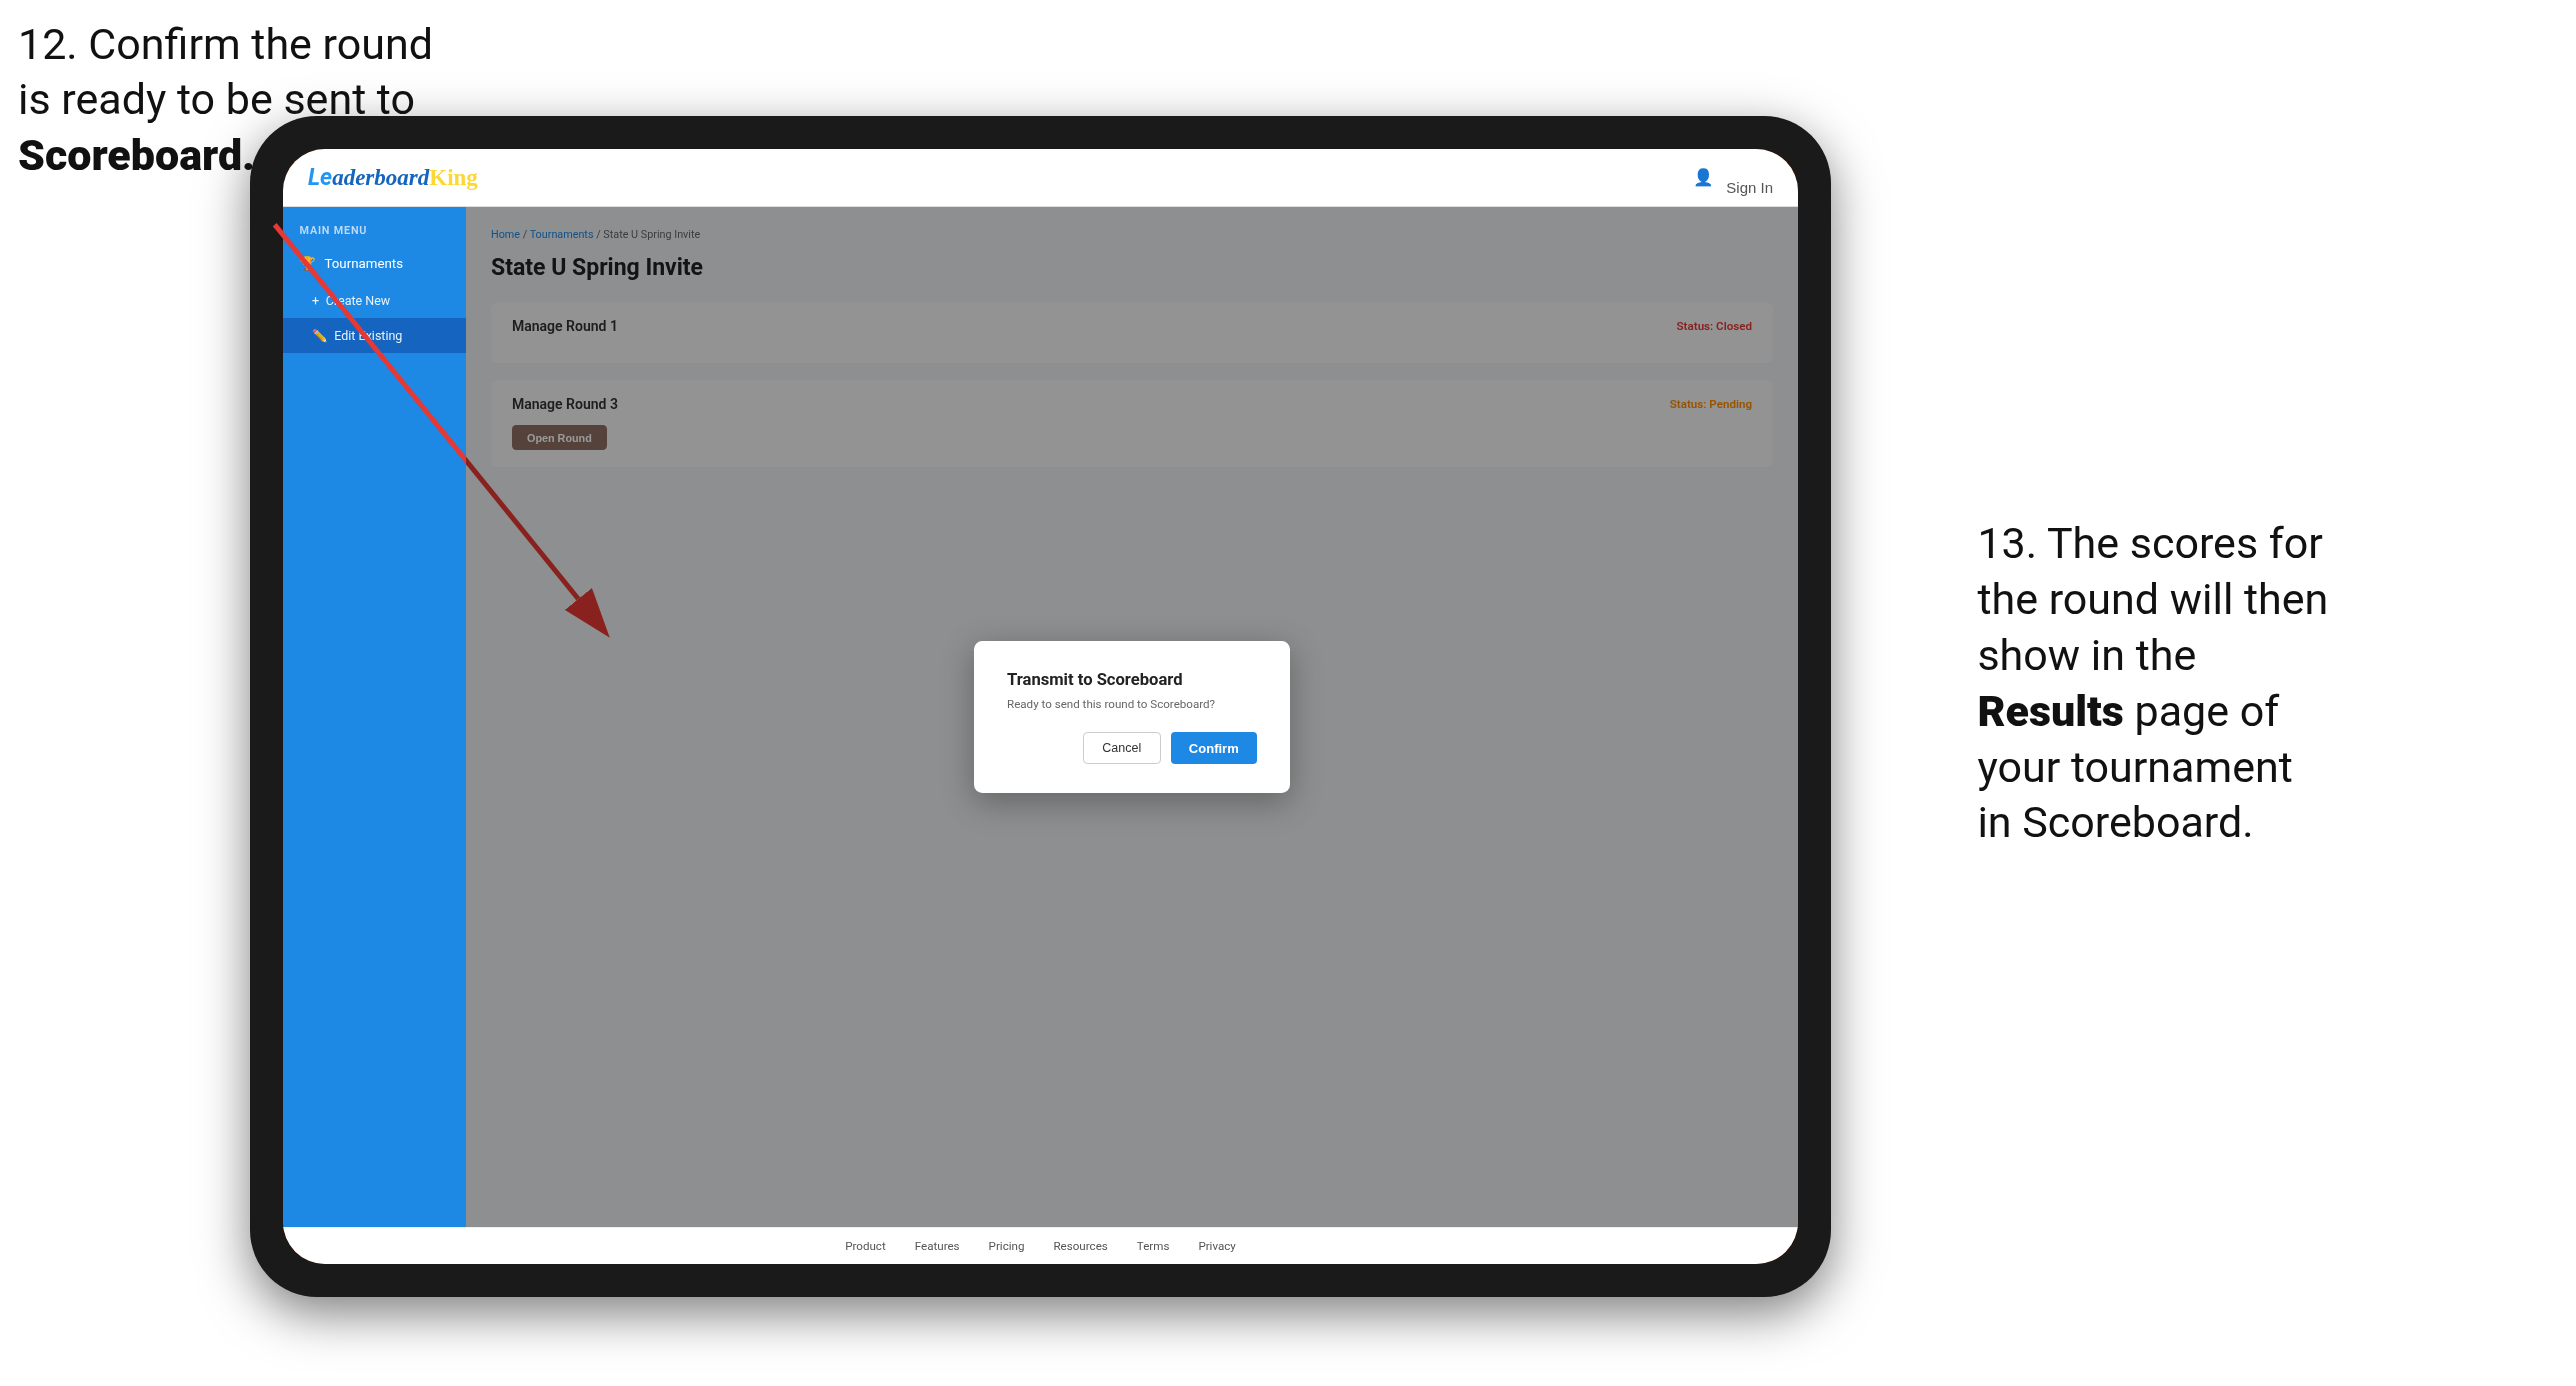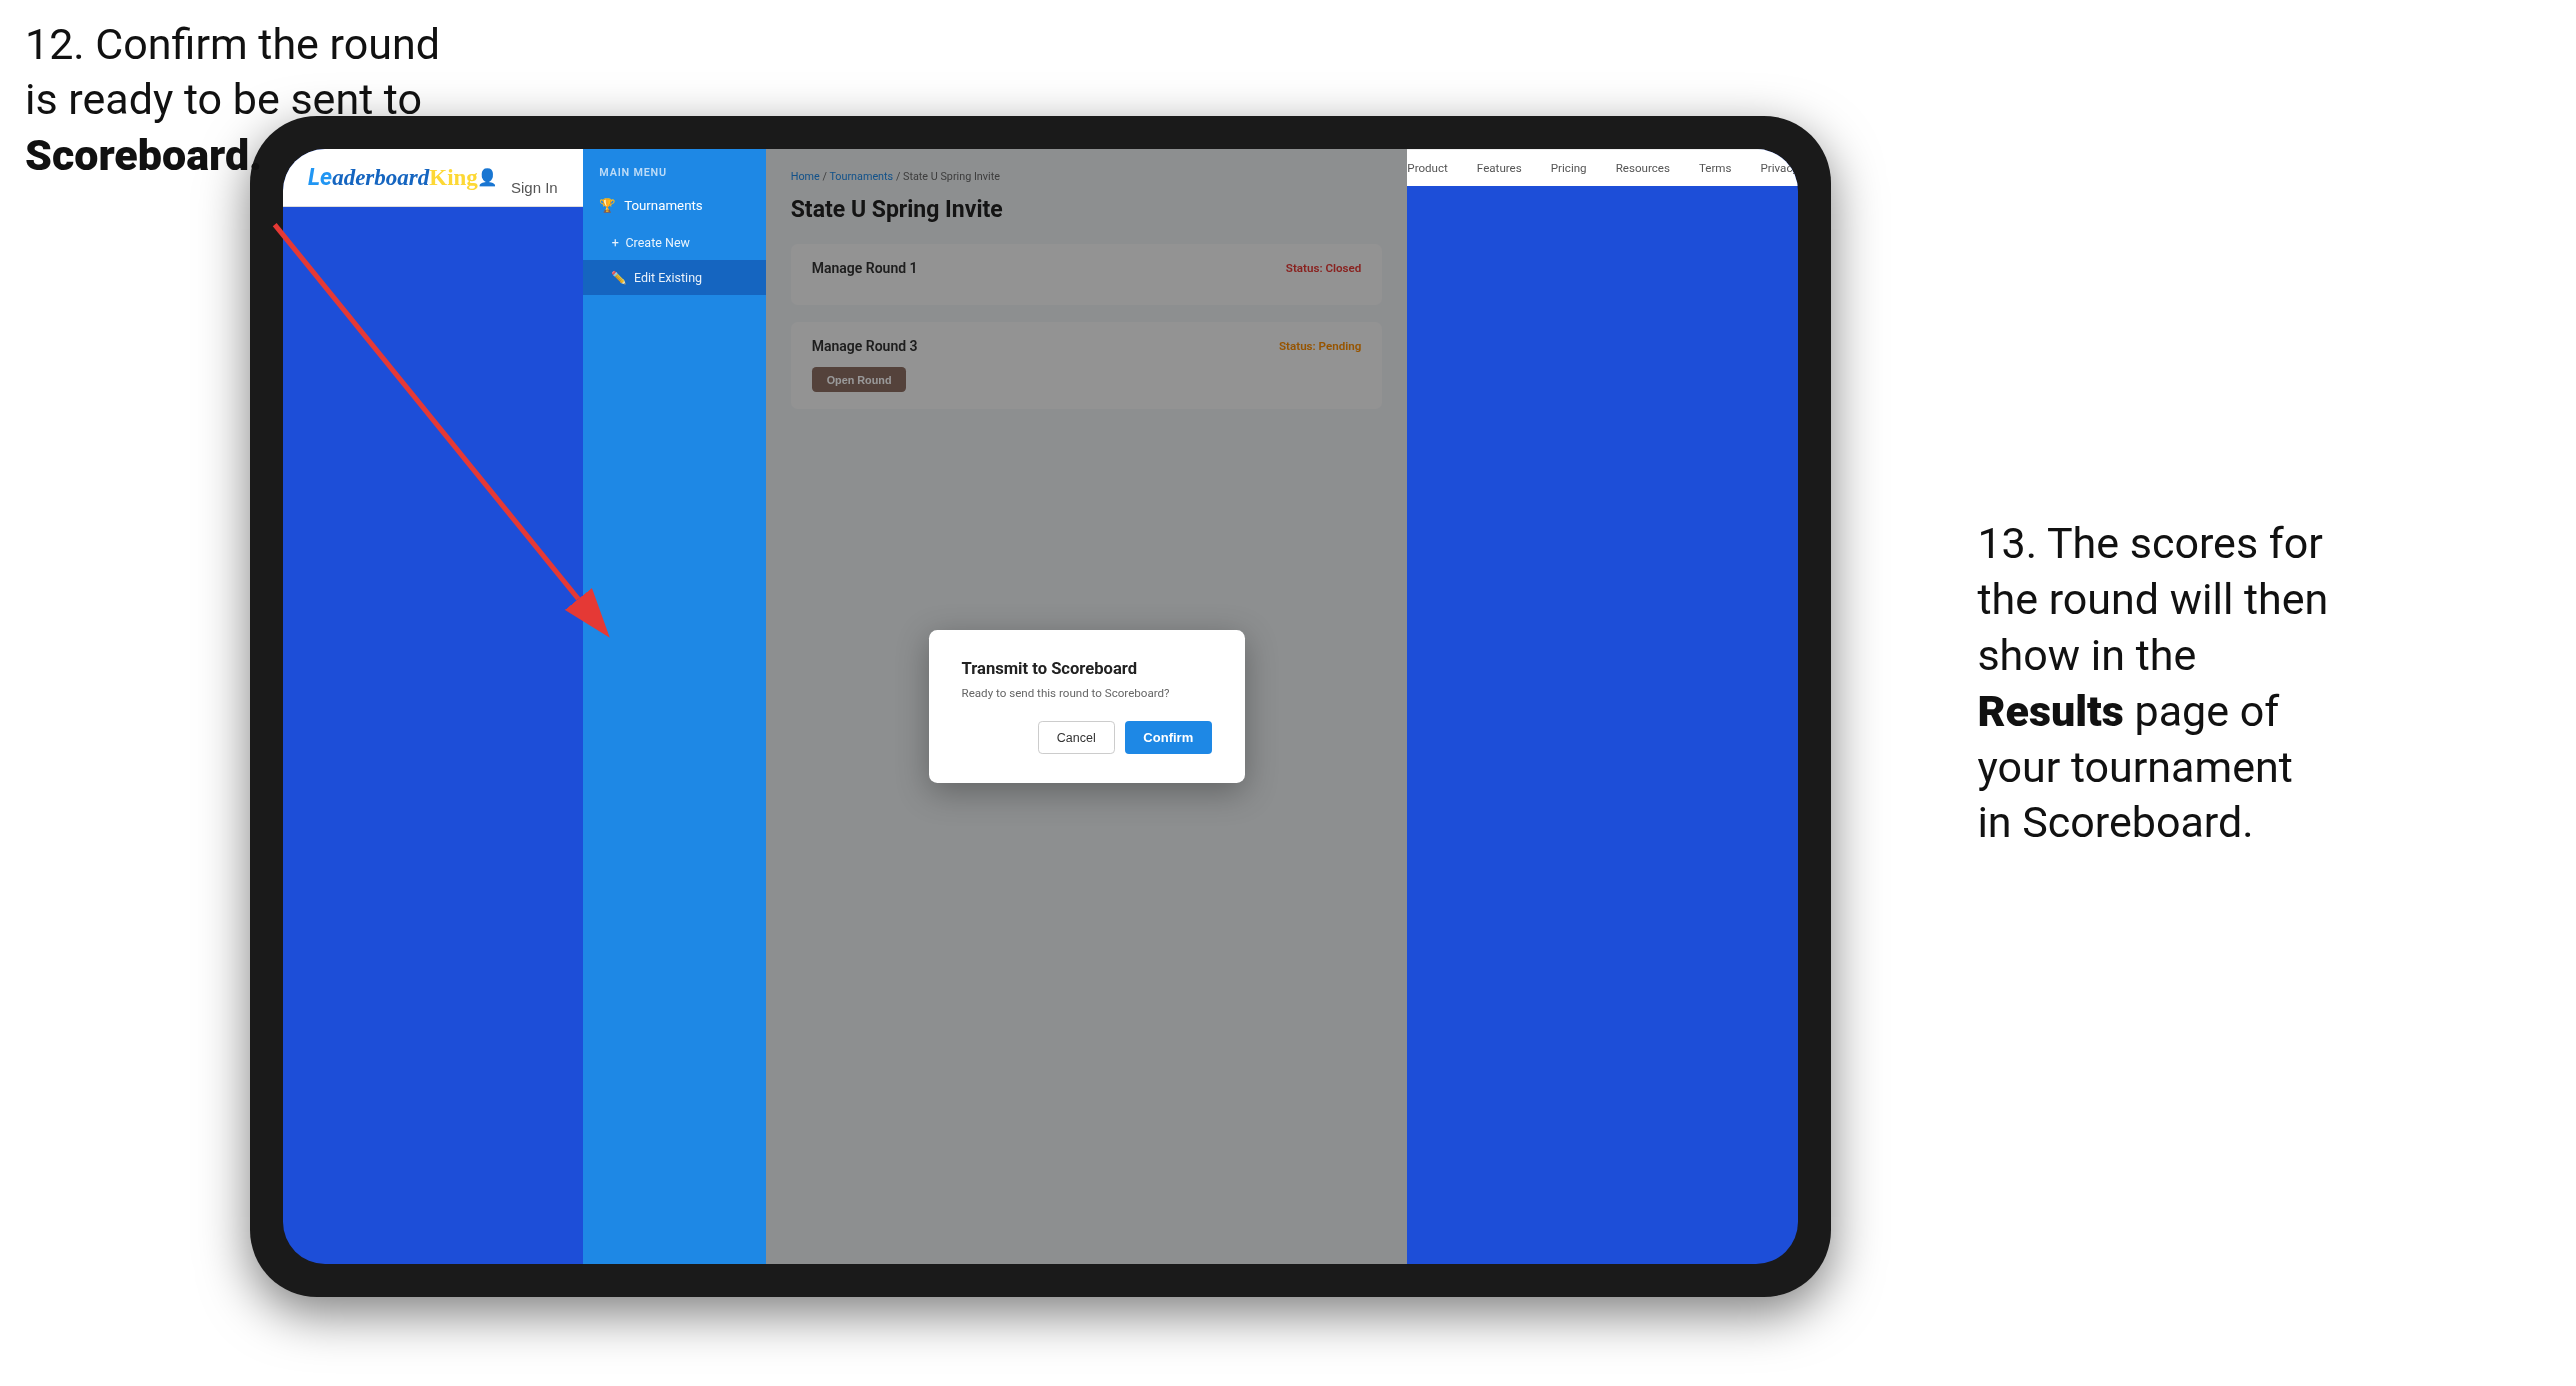--- a/index.html
+++ b/index.html
@@ -9,21 +9,21 @@
       width: 2576px;
       height: 1386px;
       position: relative;
       overflow: hidden;
     }
 
     
     .annotation-top {
       position: absolute;
       top: 16.6px;
-      left: 25px;
+      left: 18px;
       font-size: 43px;
       line-height: 1.3;
       color: #111;
       z-index: 10;
     }
     .annotation-top strong {
       font-weight: 900;
     }
 
     
@@ -72,22 +72,22 @@
       border-radius: 42px;
       overflow: hidden;
       position: relative;
     }
 
     
     .app-container {
       width: 100%;
       height: 100%;
       display: flex;
-      flex-direction: row;
-      background: #1d4ed8;
+      flex-direction: column;
+      background: #c2410c;
     }
 
     
     .app-header {
       background: #ffffff;
       height: 58px;
       display: flex;
       align-items: center;
       justify-content: space-between;
       padding: 0 25px;

